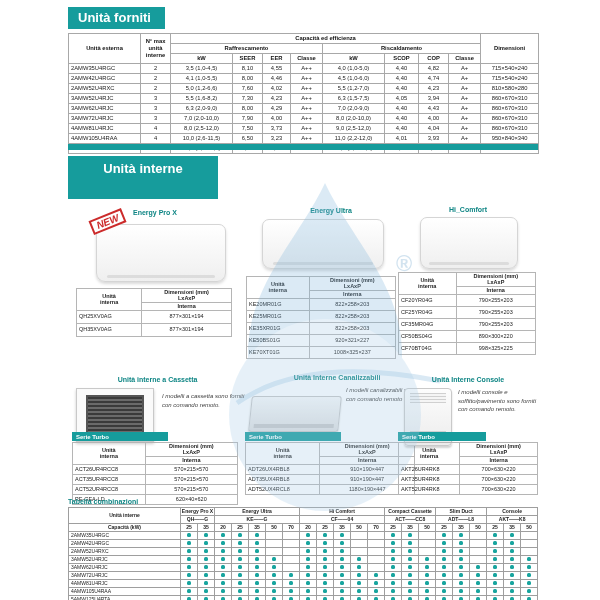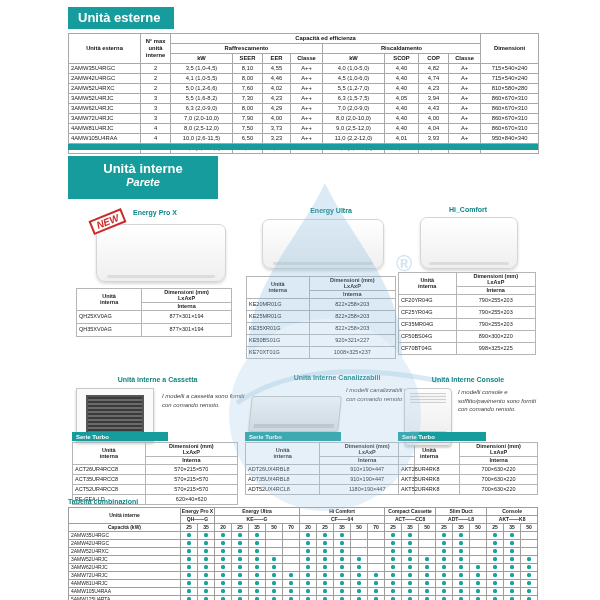--- a/index.html
+++ b/index.html
@@ -71,21 +71,21 @@
 <svg id="wave" class="abs" width="210" height="45">
   <path d="M2 40 Q 70 -8 205 18" stroke="#aecfe8" stroke-width="5" fill="none"></path>
 </svg>
 
 <svg id="watermark" class="abs" width="250" height="340">
   <path d="M125 8 C 100 62, 48 110, 48 178 a77 77 0 0 0 154 0 C 202 110, 150 62, 125 8 Z" fill="#7fb5dc"></path>
   <circle cx="125" cy="240" r="96" fill="#a9cde8"></circle>
   <text x="196" y="96" font-size="22" font-weight="bold" fill="#5f9cc9">®</text>
 </svg>
 
-<div id="ext-title" class="abs tealbox">Unità esterne</div>
+<div id="ext-title" class="abs tealbox">Unità forniti</div>
 
 <table id="ext-table" class="abs">
   <colgroup>
       <col style="width:72px">
       <col style="width:30px">
       <col style="width:62px">
       <col style="width:30px">
     <col style="width:28px">
       <col style="width:32px">
       <col style="width:62px">
@@ -236,21 +236,20 @@
         <td>-</td>
         <td>950×1050×340</td>
       </tr>
     </tbody>
 </table>
 
 <div id="teal-bar" class="abs tealbox"></div>
 
 <div id="int-box" class="abs tealbox">
   <div class="l1">Unità interne</div>
-  <div class="l2">Parete</div>
 </div>
 
 <div class="abs sec-title teal-text" style="left:70px;top:209px;width:170px">Energy Pro X</div>
 <div id="new-badge" class="abs">NEW</div>
 <div class="abs wall-unit" style="left:96px;top:224px;width:128px;height:56px"></div>
 <div class="abs mini-wrap" style="left:76px;top:288px;width:156px">
   <table class="mini rh12">
     <colgroup>
         <col style="width:42%">
         <col style="width:58%">

